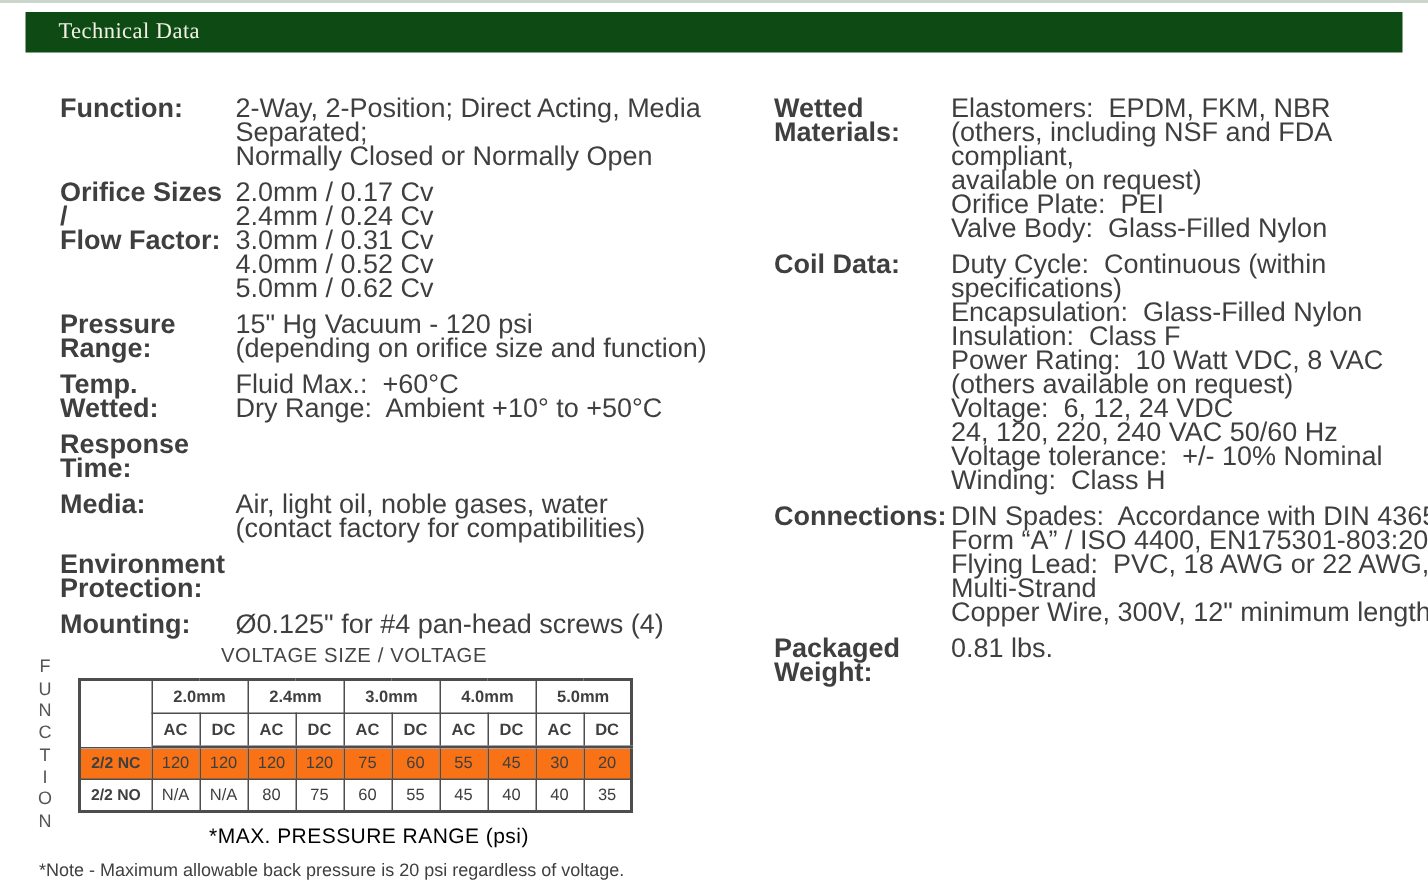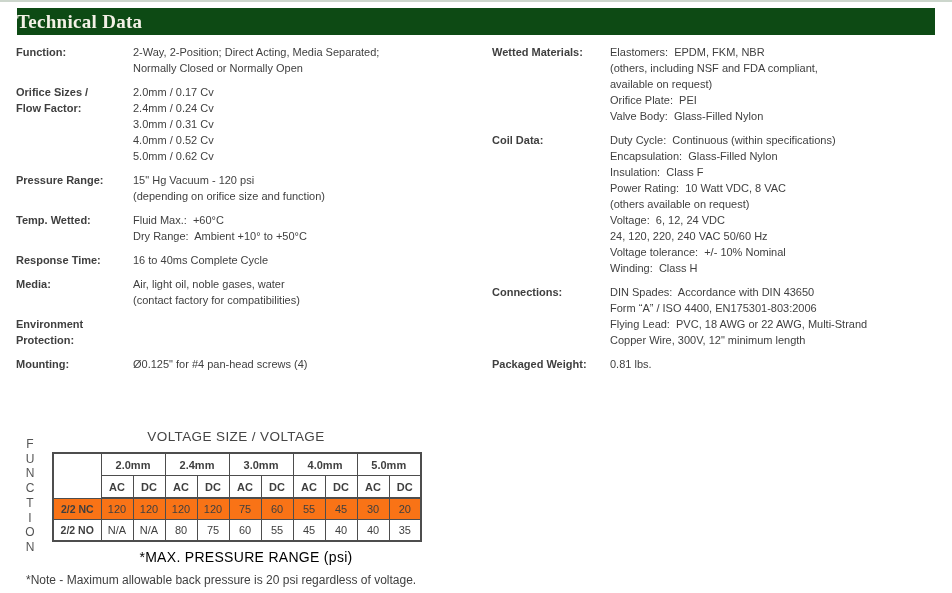--- a/index.html
+++ b/index.html
@@ -11,25 +11,25 @@
   }
   .top-rule {
     position:absolute; left:0; top:0; width:952px; height:2px;
     background:#ccd6cc;
   }
   .title-bar {
     position:absolute; left:17px; top:8px; width:918px; height:27px;
     background:#0d4a14;
   }
   .title-bar .bar-text {
-    font-family:"Liberation Serif", serif; font-weight:bold;
-    font-size:19px; line-height:27px; color:#f3f1e6;
-    letter-spacing:0.3px;
-  }
-  .col { position:absolute; top:44px; font-size:11px; line-height:16px; }
+    font-family:"Liberation Serif", serif; font-weight:normal;
+    font-size:15px; line-height:27px; color:#f3f1e6;
+    padding-left:22px; letter-spacing:0.3px;
+  }
+  .col { position:absolute; top:64px; font-size:18px; line-height:16px;margin-left:24px; }
   .col-left  { left:16px;  width:470px; }
   .col-right { left:492px; width:458px; }
   .spec { display:flex; margin-bottom:8px; }
   .spec .label {
     font-weight:bold; white-space:pre-line; flex:0 0 auto;
   }
   .col-left  .spec .label { width:117px; }
   .col-right .spec .label { width:118px; }
   .spec .value { white-space:pre-wrap; flex:1 1 auto; }
 
@@ -94,21 +94,20 @@
     <div class="value">15" Hg Vacuum - 120 psi
 (depending on orifice size and function)</div>
   </div>
   <div class="spec">
     <div class="label">Temp. Wetted:</div>
     <div class="value">Fluid Max.:  +60°C
 Dry Range:  Ambient +10° to +50°C</div>
   </div>
   <div class="spec">
     <div class="label">Response Time:</div>
-    <div class="value">16 to 40ms Complete Cycle</div>
   </div>
   <div class="spec">
     <div class="label">Media:</div>
     <div class="value">Air, light oil, noble gases, water
 (contact factory for compatibilities)</div>
   </div>
   <div class="spec">
     <div class="label">Environment
 Protection:</div>
   </div>

